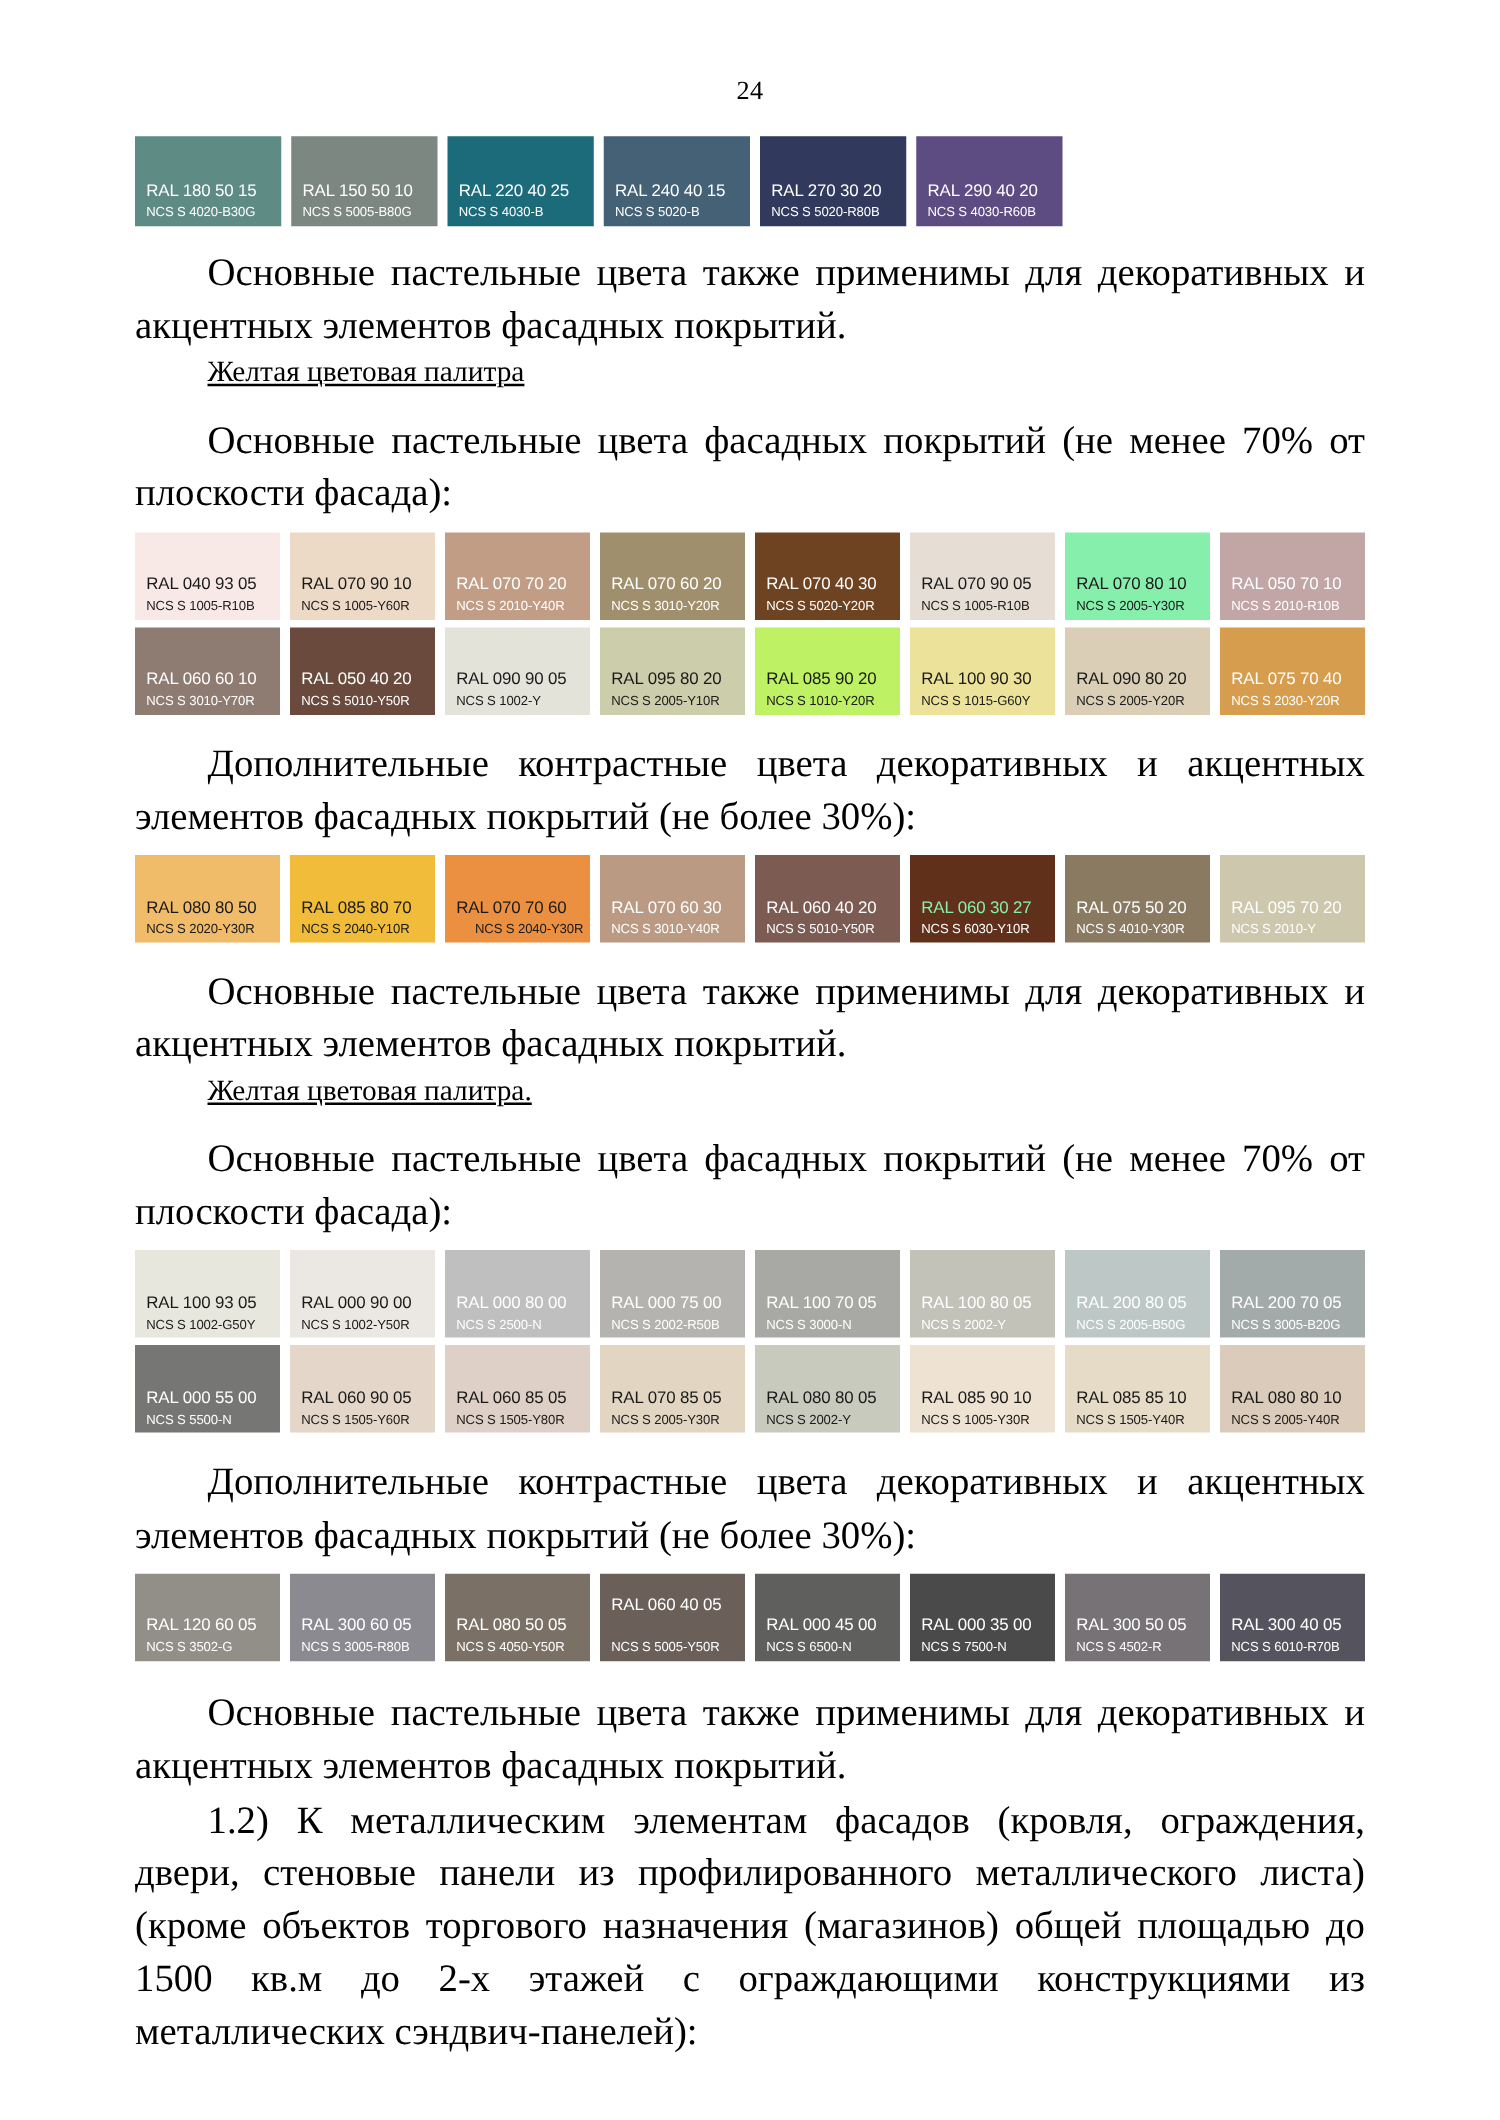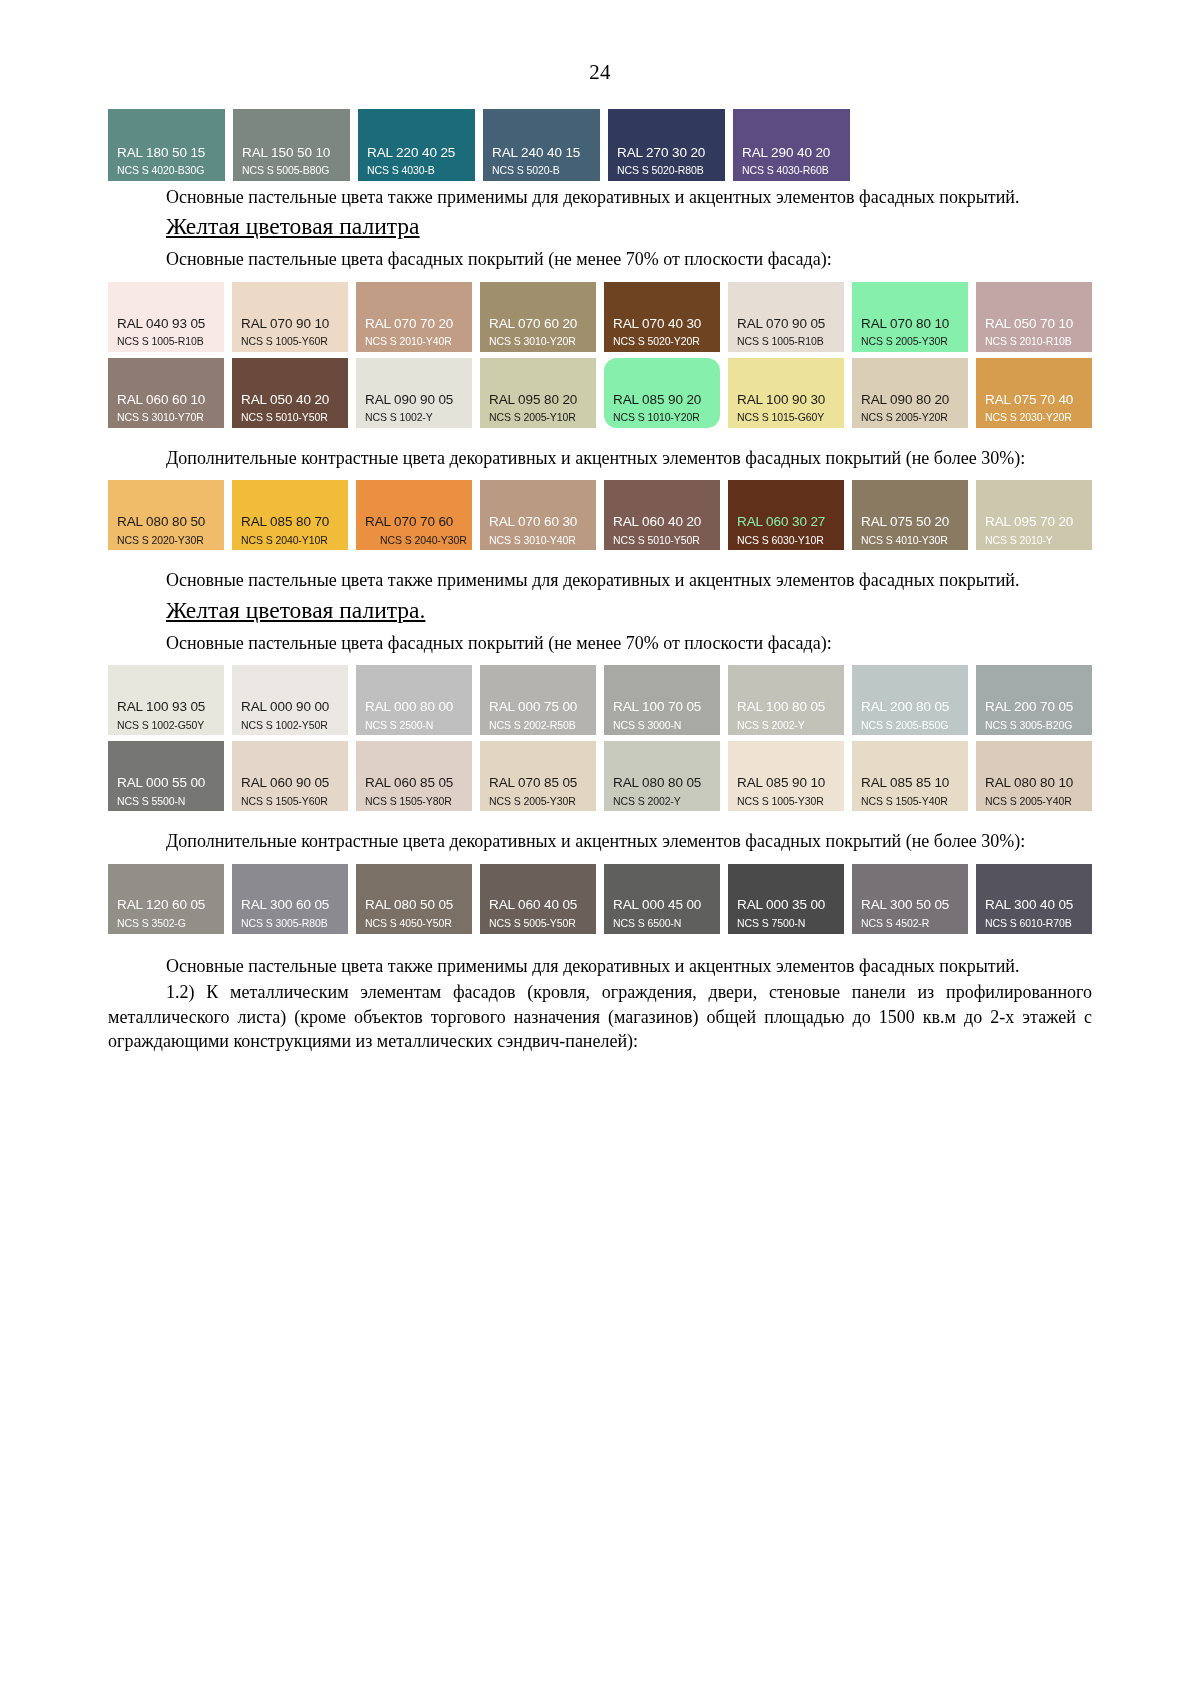--- a/index.html
+++ b/index.html
@@ -23,24 +23,24 @@
     position: relative;
   }
   .page-number {
     text-align: center;
     font-size: 21px;
     font-family: "Liberation Serif", serif;
     margin: 0 0 24px 0;
     letter-spacing: 0.2px;
   }
   p.body-text {
-    font-size: 18px;
+    font-size: 31px;
     line-height: 1.36;
     text-align: justify;
-    margin: 4px 0 2px 0;
+    margin: 16px 0 2px 0;
     text-indent: 58px;
     hyphens: none;
   }
   .subhead {
     font-size: 23.5px;
     line-height: 1.36;
     margin: 2px 0 2px 0;
     text-indent: 58px;
   }
   .subhead span.u {
@@ -171,21 +171,21 @@
         <div class="ncs" style="color: rgb(255, 255, 255);">NCS S 5010-Y50R</div>
       </div>
       <div class="swatch" style="background: rgb(228, 227, 218);">
         <div class="ral" style="color: rgb(26, 26, 26);">RAL 090 90 05</div>
         <div class="ncs" style="color: rgb(26, 26, 26);">NCS S 1002-Y</div>
       </div>
       <div class="swatch" style="background: rgb(204, 206, 171);">
         <div class="ral" style="color: rgb(26, 26, 26);">RAL 095 80 20</div>
         <div class="ncs" style="color: rgb(26, 26, 26);">NCS S 2005-Y10R</div>
       </div>
-      <div class="swatch" style="background: #86efac; border-radius: 13px;">
+      <div class="swatch" style="background: #bef264;">
         <div class="ral" style="color: rgb(26, 26, 26);">RAL 085 90 20</div>
         <div class="ncs" style="color: rgb(26, 26, 26);">NCS S 1010-Y20R</div>
       </div>
       <div class="swatch" style="background: rgb(236, 226, 154);">
         <div class="ral" style="color: rgb(26, 26, 26);">RAL 100 90 30</div>
         <div class="ncs" style="color: rgb(26, 26, 26);">NCS S 1015-G60Y</div>
       </div>
       <div class="swatch" style="background: rgb(218, 207, 182);">
         <div class="ral" style="color: rgb(26, 26, 26);">RAL 090 80 20</div>
         <div class="ncs" style="color: rgb(26, 26, 26);">NCS S 2005-Y20R</div>
@@ -318,21 +318,21 @@
         <div class="ncs" style="color: rgb(255, 255, 255);">NCS S 3502-G</div>
       </div>
       <div class="swatch" style="background: rgb(139, 138, 144);">
         <div class="ral" style="color: rgb(255, 255, 255);">RAL 300 60 05</div>
         <div class="ncs" style="color: rgb(255, 255, 255);">NCS S 3005-R80B</div>
       </div>
       <div class="swatch" style="background: rgb(123, 112, 101);">
         <div class="ral" style="color: rgb(255, 255, 255);">RAL 080 50 05</div>
         <div class="ncs" style="color: rgb(255, 255, 255);">NCS S 4050-Y50R</div>
       </div>
-      <div class="swatch" style="background: rgb(106, 96, 89);">
+      <div class="swatch" style="background: rgb(106, 96, 89); gap: 16px;">
         <div class="ral" style="color: rgb(255, 255, 255);">RAL 060 40 05</div>
         <div class="ncs" style="color: rgb(255, 255, 255);">NCS S 5005-Y50R</div>
       </div>
       <div class="swatch" style="background: rgb(95, 95, 94);">
         <div class="ral" style="color: rgb(255, 255, 255);">RAL 000 45 00</div>
         <div class="ncs" style="color: rgb(255, 255, 255);">NCS S 6500-N</div>
       </div>
       <div class="swatch" style="background: rgb(74, 74, 74);">
         <div class="ral" style="color: rgb(255, 255, 255);">RAL 000 35 00</div>
         <div class="ncs" style="color: rgb(255, 255, 255);">NCS S 7500-N</div>

